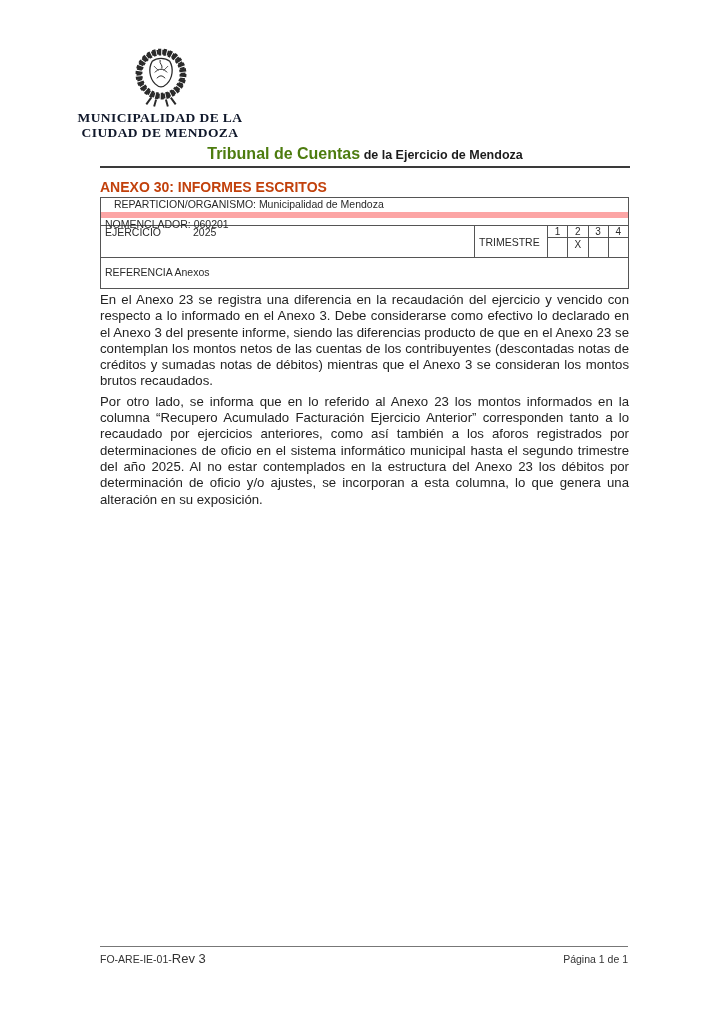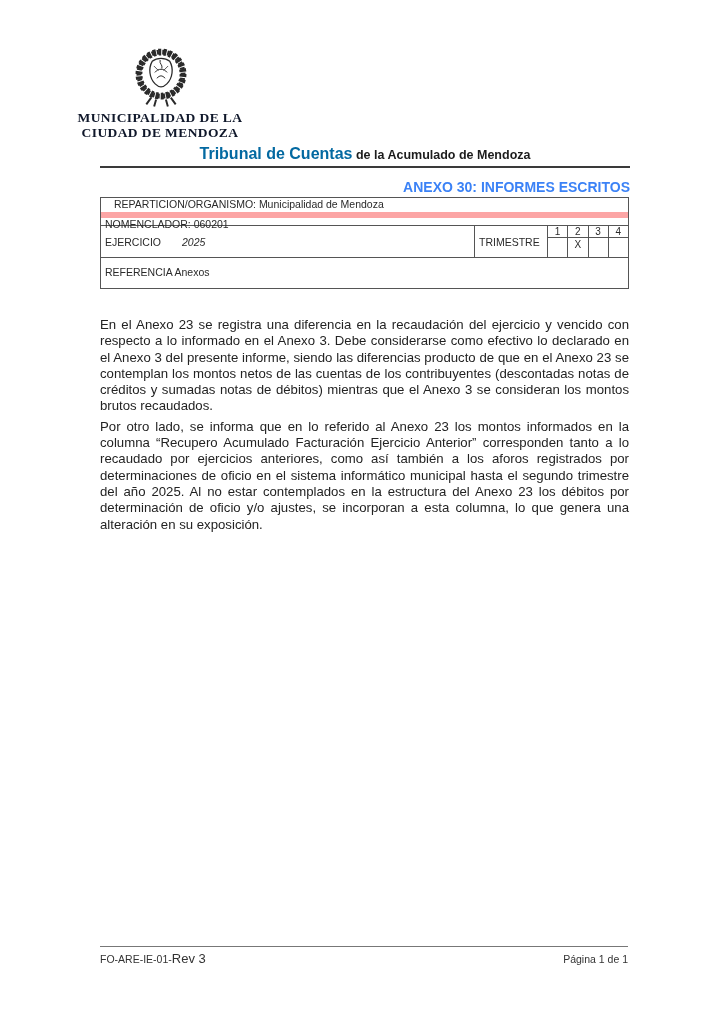--- a/index.html
+++ b/index.html
@@ -19,61 +19,62 @@
     text-align:center;
     font-family:"Liberation Serif", serif;
     font-weight:bold; font-size:13.5px; line-height:15px;
     letter-spacing:0.4px; color:#0f172a;
   }
   .titlebar {
     position:absolute; left:100px; top:145px; width:530px;
     text-align:center; border-bottom:2px solid #3a3a3a; padding-bottom:3px;
     white-space:nowrap;
   }
-  .t-main { font-weight:bold; font-size:16px; color:#0369a1;margin-top:47px; }
+  .t-main { font-weight:bold; font-size:16px; color:#4d7c0f;margin-top:47px; }
   .t-sub  { font-weight:bold; font-size:12.5px; color:#1c1c1c; }
   .heading {
     position:absolute; left:100px; top:179px; width:530px;
-    text-align:right; font-weight:bold; font-size:14px; color:#3b82f6;
+    text-align:left; font-weight:bold; font-size:14px; color:#c2410c;
   }
 
   
   .ftable {
     position:absolute; left:100px; top:197px; width:529px;
     border:1px solid #555; font-size:10.5px; color:#2a2a2a;
     box-sizing:border-box;
   }
   .frow { box-sizing:border-box; }
   .row-rep { height:14px; line-height:13px; padding-left:4px;margin-left:9px; }
   .row-nom { height:13px; line-height:12px; padding-left:4px; border-top:6px solid #fca5a5; }
   .row-ej  { height:32px; border-top:1px solid #555; display:flex; }
   .cell-ej {
-    flex:1; display:flex; align-items:center; padding-left:4px;
+    flex:1; display:flex; padding-left:4px;
     box-sizing:border-box;
+    gap:28px;
   }
-  .ej-val { margin-left:21px;font-style:italic; }
+  .ej-val { margin-left:4px; }
   .cell-tri {
     width:73px; border-left:1px solid #555; display:flex; align-items:center;
     padding-left:4px; box-sizing:border-box;
   }
   .mini { width:81px; border-left:1px solid #555; display:flex; flex-direction:column; box-sizing:border-box; }
   .mini-row { display:flex; }
   .mini-head { height:11px; border-bottom:1px solid #555; }
   .mini-marks { flex:1; }
   .mini-cell {
     flex:1; text-align:center; font-size:10px; line-height:11px;
     border-left:1px solid #555; box-sizing:border-box;
   }
   .mini-cell:first-child { border-left:none; }
   .mini-marks .mini-cell { line-height:13px; }
   .row-ref { height:31px; border-top:1px solid #555; padding:8px 0 0 4px; }
 
   
   .bodytext {
-    position:absolute; left:100px; top:317px; width:529px;
+    position:absolute; left:100px; top:292px; width:529px;
     font-size:13.2px; line-height:16.3px; text-align:justify; color:#232323;
   }
   .bodytext p { margin:0; }
   .bodytext p + p { margin-top:4px; }
 
   
   .footer {
     position:absolute; left:100px; top:946px; width:528px;
     border-top:1px solid #777; padding-top:4px;
     display:flex; justify-content:space-between; align-items:baseline;
@@ -102,21 +103,21 @@
     <g fill="none" stroke="#2a2a2a" stroke-width="2">
       <path d="M38 52 L33 59 M58 52 L63 59 M43 54 L41 61 M53 54 L55 61"></path>
     </g>
   </svg>
 
   <div class="org">
     <div>MUNICIPALIDAD DE LA</div>
     <div>CIUDAD DE MENDOZA</div>
   </div>
 
-  <div class="titlebar"><span class="t-main">Tribunal de Cuentas</span><span class="t-sub"> de la Acumulado de Mendoza</span></div>
+  <div class="titlebar"><span class="t-main">Tribunal de Cuentas</span><span class="t-sub"> de la Ejercicio de Mendoza</span></div>
 
   <div class="heading">ANEXO 30: INFORMES ESCRITOS</div>
 
   <div class="ftable">
     <div class="frow row-rep">REPARTICION/ORGANISMO: Municipalidad de Mendoza</div>
     <div class="frow row-nom">NOMENCLADOR: 060201</div>
     <div class="frow row-ej">
       <div class="cell-ej">
         <span>EJERCICIO</span>
         <span class="ej-val">2025</span>

